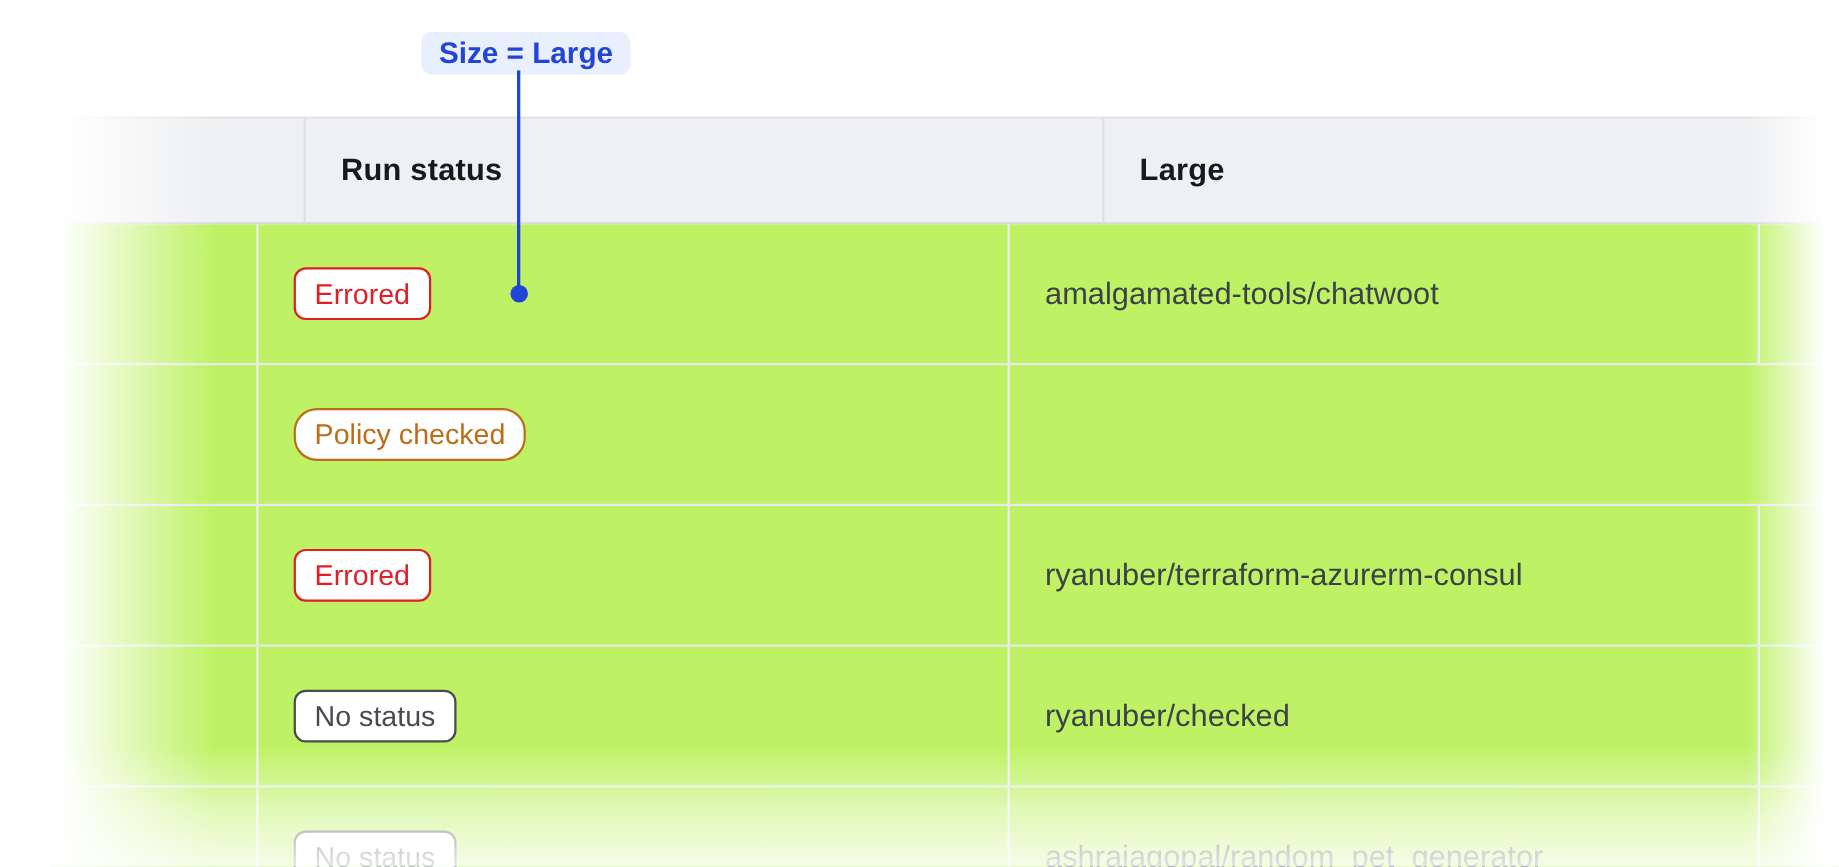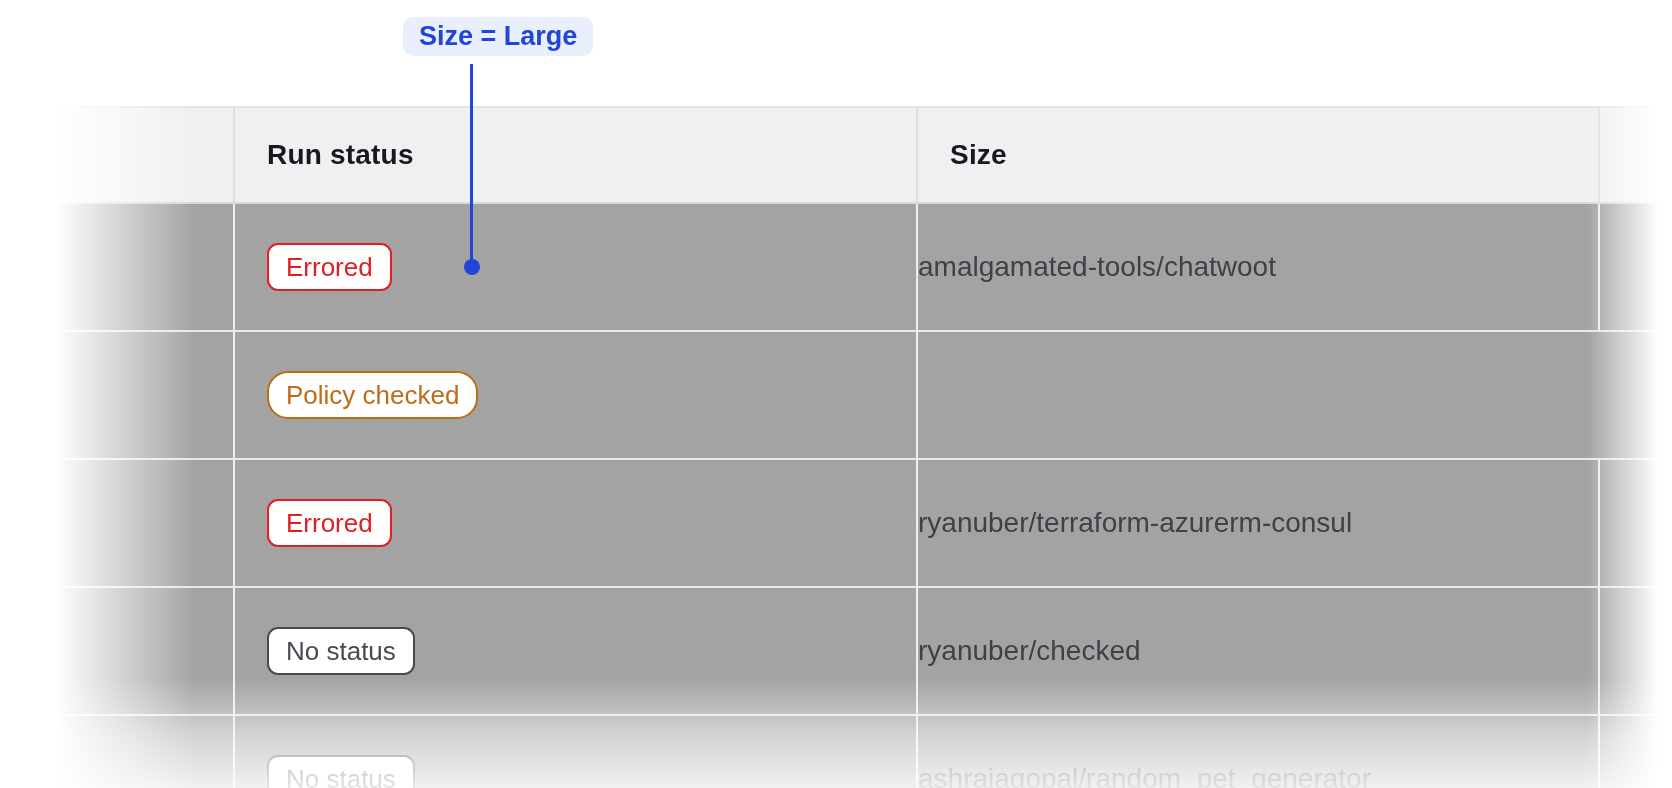--- a/index.html
+++ b/index.html
@@ -18,48 +18,49 @@
   }
   .trow, .thead-row {
     display: grid;
     grid-template-columns: 188px 683px 682px 1fr;
     align-items: center;
   }
   .thead-row {
     height: 96px;
     background: var(--header-bg, #eff0f2);
     border-bottom: 2px solid #d7d8dc;
+    gap: 43px;
   }
   .thead-row .cell { border-left: 2px solid #dedfe3; height: 100%; display: flex; align-items: center; }
   .thead-row .cell:first-child { border-left: none; }
   .th-label {
     font-size: 28px; font-weight: 700; color: #17191d;
     padding-left: 32px; letter-spacing: 0.2px;
   }
-  .trow { height: 128px; background: #a3a3a3; border-bottom: 2px solid #e8e9ec; }
+  .trow { height: 128px; background: #bef264; border-bottom: 2px solid #e8e9ec; }
   .trow .cell { border-left: 2px solid #edeef1; height: 100%; display: flex; align-items: center; }
   .trow .cell:first-child { border-left: none; }
 
   .badge {
     display: inline-block; margin-left: 32px;
     font-size: 26px; font-weight: 500; line-height: 28px;
     padding: 8px 17px; border: 2px solid currentColor; border-radius: 11px;
     background: #ffffff; white-space: nowrap;
   }
   .repo-text {
-    font-size: 28px; color: #3d4148; white-space: nowrap;
+    font-size: 28px; color: #3d4148; padding-left: 32px; white-space: nowrap;
   }
 
   
   .annotation { position: absolute; inset: 0; z-index: 10; pointer-events: none; }
   .callout-label {
-    position: absolute; left: 383px; top: 17px; height: 39px; min-width: 174px;
+    position: absolute; left: 383px; top: 29px; height: 39px; min-width: 174px;
     display: flex; align-items: center; justify-content: center;
     background: var(--label-bg, #e9effd); color: var(--accent, #2145d6);
-    font-size: 27px; font-weight: 600; border-radius: 10px; padding: 0 16px; margin-left: 20px;
+    font-size: 27px; font-weight: 600; border-radius: 10px; padding: 0 16px;
   }
   .callout-line {
     position: absolute; left: 470px; top: 64px; width: 3px; height: 196px;
     background: var(--accent, #2145d6);
   }
   .callout-dot {
     position: absolute; left: 464px; top: 259px; width: 16px; height: 16px;
     border-radius: 50%; background: var(--accent, #2145d6);
   }
 
@@ -83,21 +84,21 @@
 
 <div class="stage">
 
   <div class="runs-table">
     <div class="thead-row">
       <div class="cell"></div>
       <div class="cell">
         <span class="th-label">Run status</span>
       </div>
       <div class="cell">
-        <span class="th-label">Size</span>
+        <span class="th-label">Large</span>
       </div>
       <div class="cell"></div>
     </div>
     <div id="table-body">
   <div class="trow">
     <div class="cell"></div>
     <div class="cell">
       <span class="badge" style="color: rgb(224, 30, 36);">Errored</span>
     </div>
     <div class="cell">

